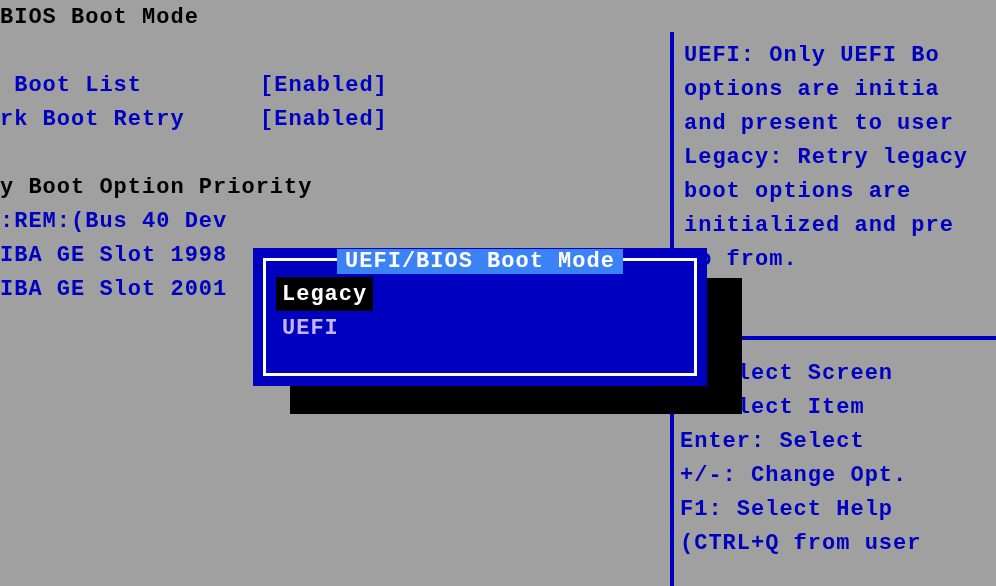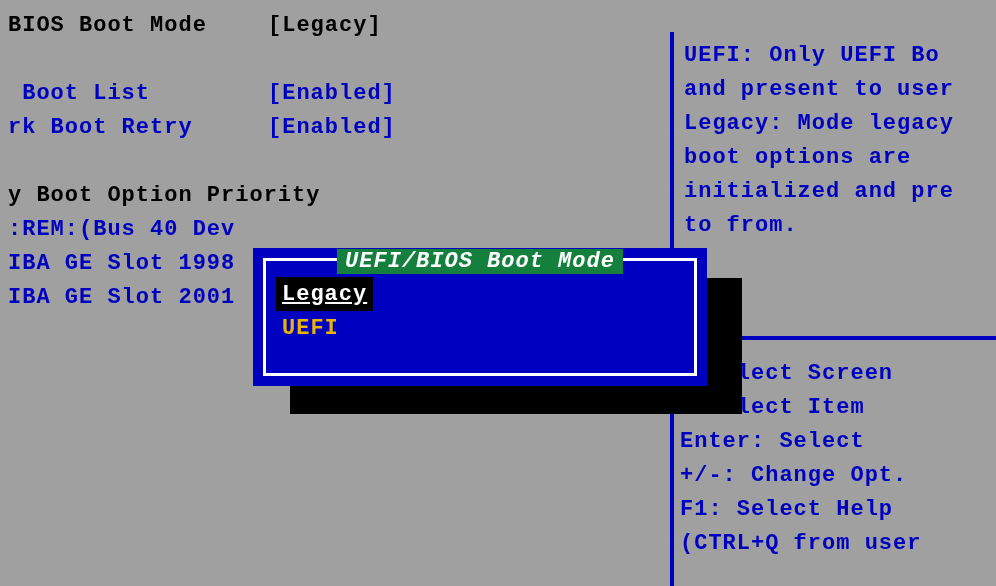--- a/index.html
+++ b/index.html
@@ -13,21 +13,21 @@
       overflow: hidden;
       position: relative;
       letter-spacing: 1px;
     }
     .main-area {
       position: absolute;
       left: 0;
       top: 0;
       width: 670px;
       height: 454px;
-      padding: 8px;
+      padding: 0;
     }
     .help-area {
       position: absolute;
       right: 0;
       top: 0;
       width: 326px;
       height: 586px;
       border-left: 4px solid #0000C0;
       padding: 6px 8px 0 10px;
       overflow: hidden;
@@ -75,50 +75,47 @@
       position: relative;
     }
     .popup-title-wrap {
       position: absolute;
       top: -12px;
       left: 0;
       width: 100%;
       text-align: center;
     }
     .popup-title {
-      background: #15803d;
+      background: #3b82f6;
       color: #FFFFFF;
       padding: 0 8px;
       display: inline-block;
-      font-style: italic;
     }
     .popup-items {
       padding: 16px 10px 0 10px;
     }
     .popup-item {
-      color: #eab308;
+      color: #c4b5fd;
       height: 34px;
       display: flex;
       align-items: center;
       padding: 0 6px;
     }
     .popup-item.selected {
       background: #000000;
       color: #FFFFFF;
       display: inline-flex;
-      text-decoration: underline;
     }
   </style>
 </head>
 <body>
 
 <div class="main-area">
   <div class="row">
     <span class="label-col black">BIOS Boot Mode</span>
-    <span class="value-col black">[Legacy]</span>
   </div>
   <div class="row"></div>
   <div class="row">
     <span class="label-col blue"> Boot List</span>
     <span class="value-col blue">[Enabled]</span>
   </div>
   <div class="row">
     <span class="label-col blue">rk Boot Retry</span>
     <span class="value-col blue">[Enabled]</span>
   </div>
@@ -132,22 +129,23 @@
   <div class="row blue">
     <span>IBA GE Slot 1998</span>
   </div>
   <div class="row blue">
     <span>IBA GE Slot 2001</span>
   </div>
 </div>
 
 <div class="help-area">
   <div class="row blue"><span>UEFI: Only UEFI Bo</span></div>
+  <div class="row blue"><span>options are initia</span></div>
   <div class="row blue"><span>and present to user</span></div>
-  <div class="row blue"><span>Legacy: Mode legacy</span></div>
+  <div class="row blue"><span>Legacy: Retry legacy</span></div>
   <div class="row blue"><span>boot options are</span></div>
   <div class="row blue"><span>initialized and pre</span></div>
   <div class="row blue"><span>to from.</span></div>
 </div>
 
 <div class="help-divider"></div>
 
 <div style="position:absolute; right:0; top:350px; width:326px; padding:6px 8px 0 10px;">
   <div class="row blue"><span>  Select Screen</span></div>
   <div class="row blue"><span>  Select Item</span></div>

